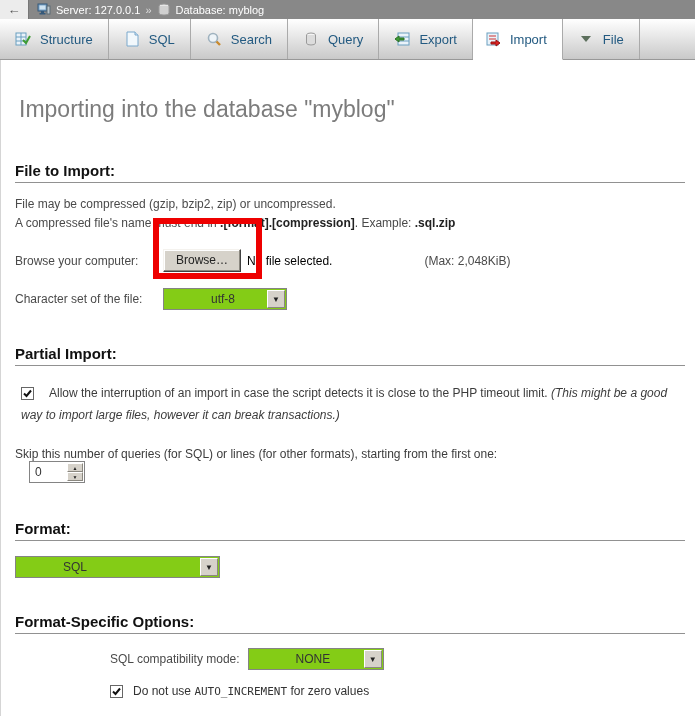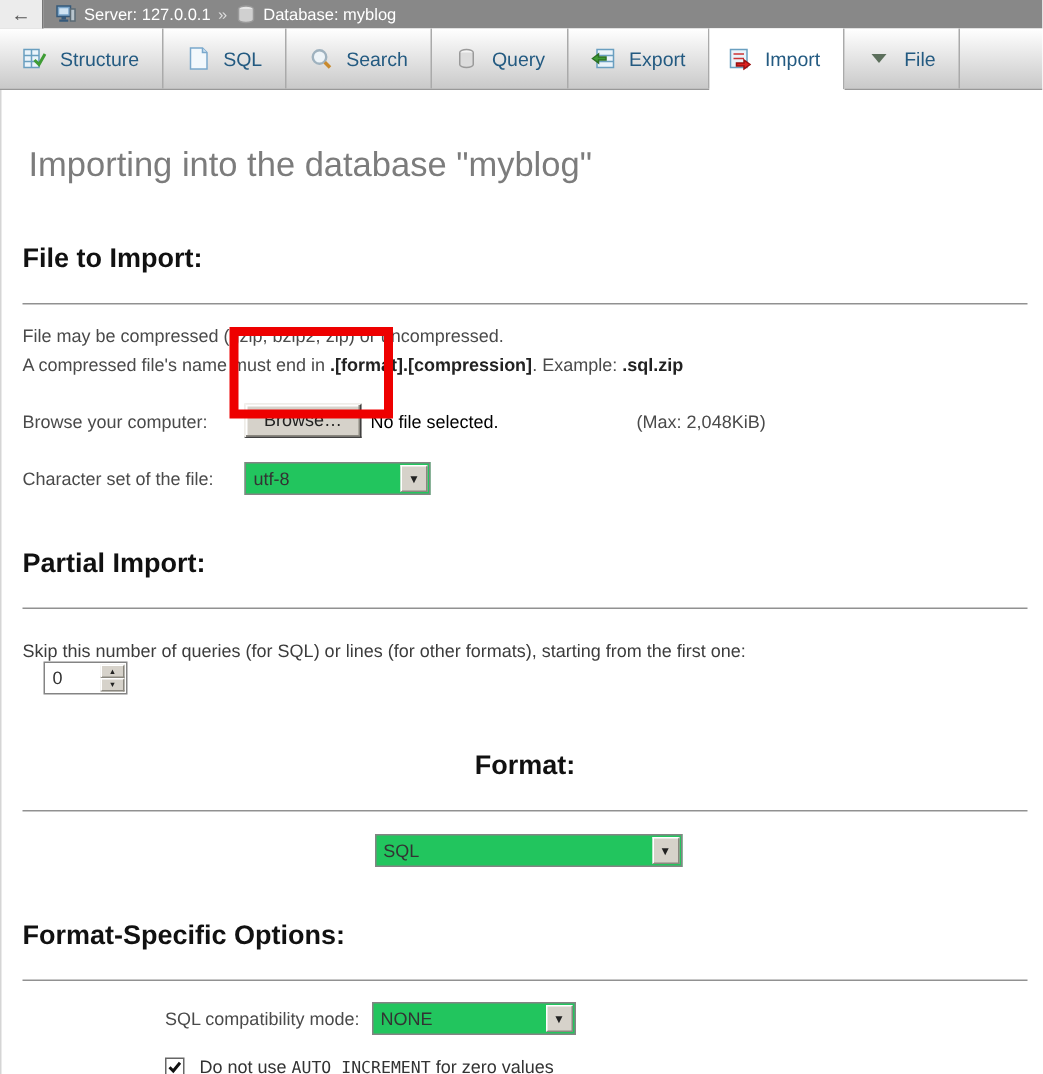--- a/index.html
+++ b/index.html
@@ -65,30 +65,30 @@
     border-left: 1px solid #d5d5d5;
     min-height: 656px;
   }
   .page-title {
     font-size: 23px;
     font-weight: normal;
     color: #7c7c7c;
     padding: 36px 0 0 4px;
   }
   h3.section-heading {
-    font-size: 18px;
+    font-size: 15px;
     font-weight: bold;
     color: #111;
     border-bottom: 1px solid #919191;
-    padding-bottom: 19px;
+    padding-bottom: 3px;
     margin-right: 4px;
   }
   .s-file    { margin-top: 39px; }
   .s-partial { margin-top: 35px; }
-  .s-format  { margin-top: 37px; text-align: center; }
+  .s-format  { margin-top: 37px; }
   .s-fso     { margin-top: 35px; }
 
   .para { color: #4a4a4a; line-height: 17px; margin-top: 2px; }
   .s-file .para:first-of-type { margin-top: 13px; }
   .bold-dark { font-weight: bold; color: #222; }
 
   .form-row { display: flex; align-items: center; }
   .browse-row { margin-top: 17px; }
   .field-label { width: 148px; color: #4a4a4a; flex: 0 0 148px; }
   .no-file { color: #000000; margin-left: 6px; }
@@ -104,26 +104,27 @@
     color: #222;
     font-size: 12px;
     padding: 3px 12px 4px 12px;
     cursor: pointer;
     font-family: "Liberation Sans", sans-serif;
   }
 
   
   .select {
     height: 22px;
-    background: #22c55e;
+    background: #84cc16;
     border: 1px solid #848484;
     display: inline-flex;
     align-items: center;
     justify-content: space-between;
     cursor: pointer;
+    padding-left: 42px;
   }
   .select-value { padding-left: 5px; color: #333; }
   .select-arrow {
     width: 18px; height: 18px; margin: 1px;
     background: #d6d2ca;
     border: 1px solid #8a877f;
     border-top-color: #fff; border-left-color: #fff;
     display: flex; align-items: center; justify-content: center;
     font-size: 8px; color: #222;
   }
@@ -330,20 +331,25 @@
       <div class="select w-select-charset">
         <span class="select-value">utf-8</span>
         <span class="select-arrow">▼</span>
       </div>
     </div>
   </div>
 
   
   <div class="s-partial">
     <h3 class="section-heading">Partial Import:</h3>
+    <p class="partial-para"><span class="checkbox">
+          <svg viewBox="0 0 11 11">
+            <path d="M2 5.5 L4.5 8 L9 2.5" fill="none" stroke="#111" stroke-width="2"></path>
+          </svg>
+        </span><span>Allow the interruption of an import in case the script detects it is close to the PHP timeout limit. </span><span class="italic-note">(This might be a good way to import large files, however it can break transactions.)</span></p>
 
     <div class="form-row skip-row">
       <span class="skip-label">Skip this number of queries (for SQL) or lines (for other formats), starting from the first one:</span>
       <div class="spinbox">
         <span class="spin-value">0</span>
         <span class="spin-buttons">
             <span>▲</span>
             <span>▼</span>
           </span>
       </div>

